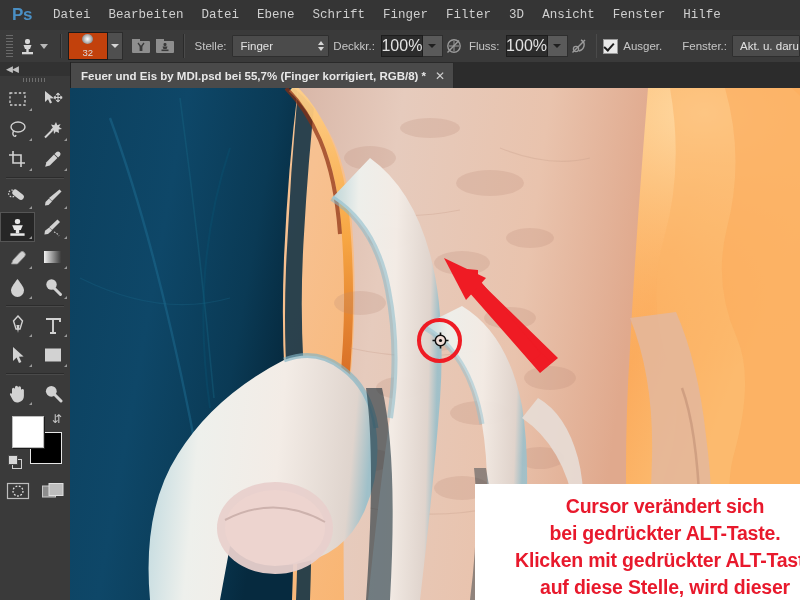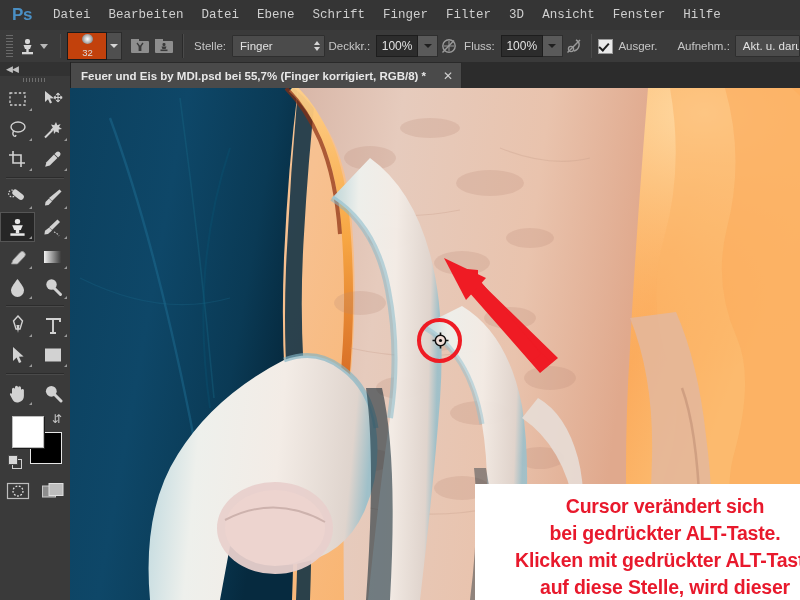--- a/index.html
+++ b/index.html
@@ -34,33 +34,33 @@
   .ob-icnbtn{width:24px;height:24px;margin:0 2px;display:flex;align-items:center;justify-content:center;}
   .ob-label{color:#c6c6c6;font-size:11.5px;margin:0 6px 0 4px;white-space:nowrap;}
   .sel-box{height:20px;background:#4b4b4b;border:1px solid #2e2e2e;border-radius:1px;
            display:flex;align-items:center;justify-content:space-between;padding:0 4px 0 7px;}
   .sel-box span{color:#e2e2e2;font-size:11.5px;white-space:nowrap;}
   .spin{display:flex;flex-direction:column;margin-left:6px;}
   .spin i{width:0;height:0;border-left:3.5px solid transparent;border-right:3.5px solid transparent;}
   .spin i.up{border-bottom:4px solid #d6d6d6;margin-bottom:1.5px;}
   .spin i.dn{border-top:4px solid #d6d6d6;}
   .val-box{width:40px;height:20px;background:#2c2c2c;border:1px solid #1d1d1d;
-           color:#e2e2e2;font-size:12px;display:flex;align-items:center;justify-content:center;}
+           color:#e2e2e2;font-size:16px;display:flex;align-items:center;justify-content:center;}
   .arrow-btn{width:19px;height:20px;background:#5a5a5a;border:1px solid #2e2e2e;border-left:none;
              display:flex;align-items:center;justify-content:center;}
   .cbox{width:13px;height:13px;background:#e9e9e9;border:1px solid #9a9a9a;position:relative;
         margin-right:5px;}
   .cbox::after{content:"";position:absolute;left:2px;top:1px;width:4px;height:8px;
                border:solid #1d1d1d;border-width:0 2px 2px 0;transform:rotate(42deg);}
 
   
   .tabstrip{position:absolute;left:70px;top:62px;width:730px;height:26px;background:#2c2c2c;
             border-bottom:1px solid #1f1f1f;display:flex;align-items:flex-end;}
   .doctab{height:25px;background:#4a4a4a;border:1px solid #2a2a2a;border-bottom:none;
-          display:flex;align-items:center;padding:0 8px 0 10px;gap:17px;}
+          display:flex;align-items:center;padding:0 8px 0 10px;gap:9px;}
   .doctab .ttl{color:#e8e8e8;font-size:11.5px;font-weight:bold;white-space:nowrap;}
   .tabx{color:#cfcfcf;font-size:12px;line-height:10px;}
 
   
   .toolpanel{position:absolute;left:0;top:62px;width:70px;height:538px;background:#3a3a3a;
              border-right:1px solid #222;}
   .tp-head{height:14px;display:flex;align-items:center;padding-left:6px;background:#323232;}
   .tp-collapse{color:#c0c0c0;font-size:9px;letter-spacing:-1px;}
   .tp-grip{height:8px;display:flex;align-items:center;justify-content:center;}
   .tp-grip i{width:24px;height:4px;
@@ -201,21 +201,21 @@
       </svg>
     </div>
 
     <div class="ob-sep"></div>
 
     <div style="display:flex;align-items:center;">
       <div class="cbox"></div>
       <div class="ob-label" style="margin:0 16px 0 0;">Ausger.</div>
     </div>
 
-    <div class="ob-label" style="margin-right:5px;">Aufnehm.:</div>
+    <div class="ob-label" style="margin-right:5px;">Fenster.:</div>
     <div class="sel-box" style="width:84px;overflow:hidden;">
       <span>Akt. u. darun</span>
     </div>
   </div>
 
   <div class="tabstrip">
     <div class="doctab">
       <div class="ttl">Feuer und Eis by MDI.psd bei 55,7%  (Finger korrigiert, RGB/8) *</div>
       <div class="tabx">✕</div>
     </div>

